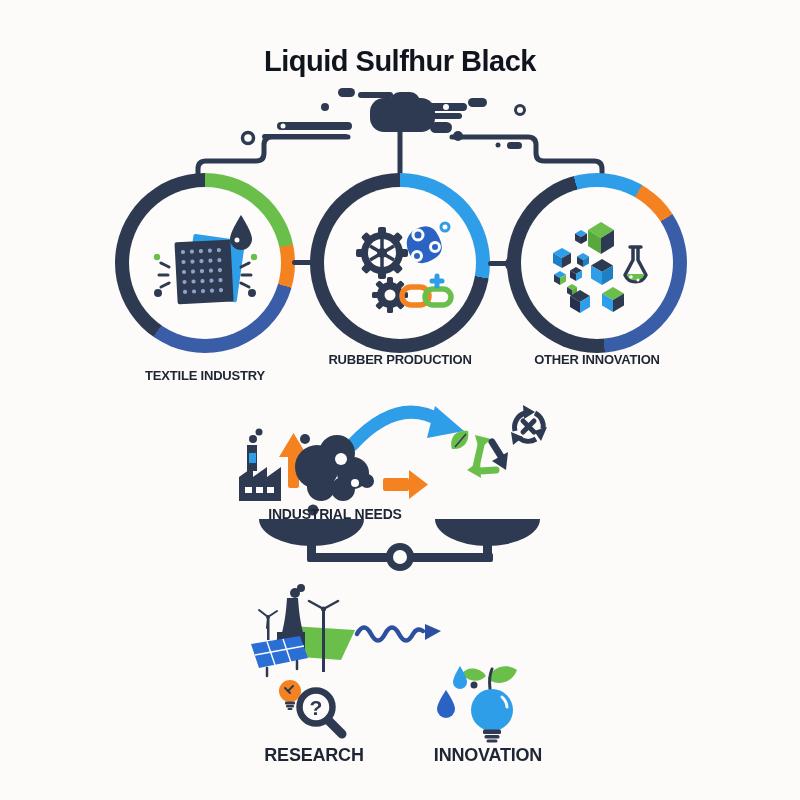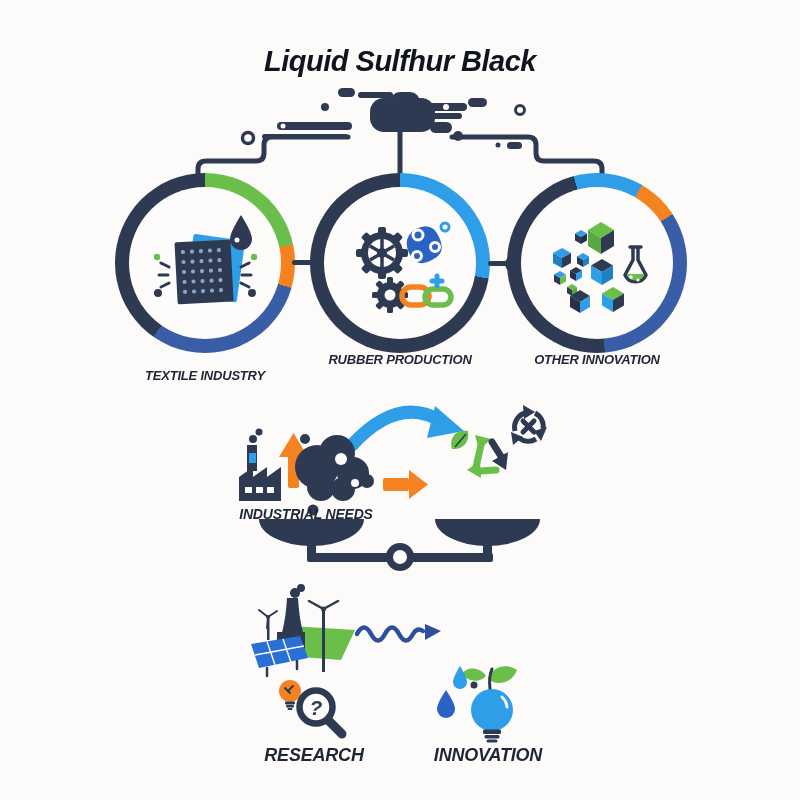--- a/index.html
+++ b/index.html
@@ -1,17 +1,17 @@
 <!DOCTYPE html>
 <html><head>
 <meta charset="utf-8">
 <style>
   html,body{margin:0;padding:0;}
   body{font-family:"Liberation Sans", sans-serif; background:#ffffff;}
-  .canvas{position:relative;width:800px;height:800px;background:#fcfbf9;overflow:hidden;font-style:italic;}
+  .canvas{position:relative;width:800px;height:800px;background:#fcfbf9;overflow:hidden;}
   .abs{position:absolute;}
   .label{position:absolute;transform:translate(-50%,-50%);font-weight:bold;color:#1e2535;
          white-space:nowrap;letter-spacing:-0.2px;text-align:center;}
   .title{font-size:29px;font-weight:bold;color:#10141f;letter-spacing:-0.5px;}
   .circle-label{font-size:13px;}
   .needs-label{font-size:14px;}
   .env-label{font-size:13.5px;line-height:16px;}
   .sus-label{font-size:14.5px;line-height:19px;}
   .ri-label{font-size:18px;}
   .ring{position:absolute;width:180px;height:180px;border-radius:50%;}
@@ -334,21 +334,21 @@
 
     <g>
       <path d="M 34,126 h 105 a 52.5,27 0 0 1 -105,0 z" fill="#2e3a52"></path>
       <path d="M 210,126 h 105 a 52.5,27 0 0 1 -105,0 z" fill="#2e3a52"></path>
       <rect x="82" y="148" width="9" height="16" fill="#2e3a52"></rect>
       <rect x="258" y="148" width="9" height="16" fill="#2e3a52"></rect>
       <rect x="82" y="160" width="186" height="9" rx="2" fill="#2e3a52"></rect>
       <circle cx="175" cy="164" r="10.5" fill="#fdfcfa" stroke="#2e3a52" stroke-width="7"></circle>
     </g>
   </svg>
-  <div class="label needs-label abs" style="left:306px;top:514px;">INDUSTRIAL NEEDS</div>
+  <div class="label needs-label abs" style="left:335px;top:514px;">INDUSTRIAL NEEDS</div>
 
   <svg class="abs" style="left:243px;top:584px;" width="115" height="95" viewBox="0 0 115 95">
     <polygon points="48,42 112,46 98,76 18,70" fill="#6abf4b"></polygon>
     <g stroke="#2e3a52" fill="#2e3a52">
       <rect x="24" y="34" width="2.5" height="22" stroke="none"></rect>
       <g stroke-width="2" stroke-linecap="round">
         <path d="M 25,33 L 16,26"></path>
           <path d="M 25,33 L 34,27"></path>
           <path d="M 25,33 L 24,44"></path>
       </g>

